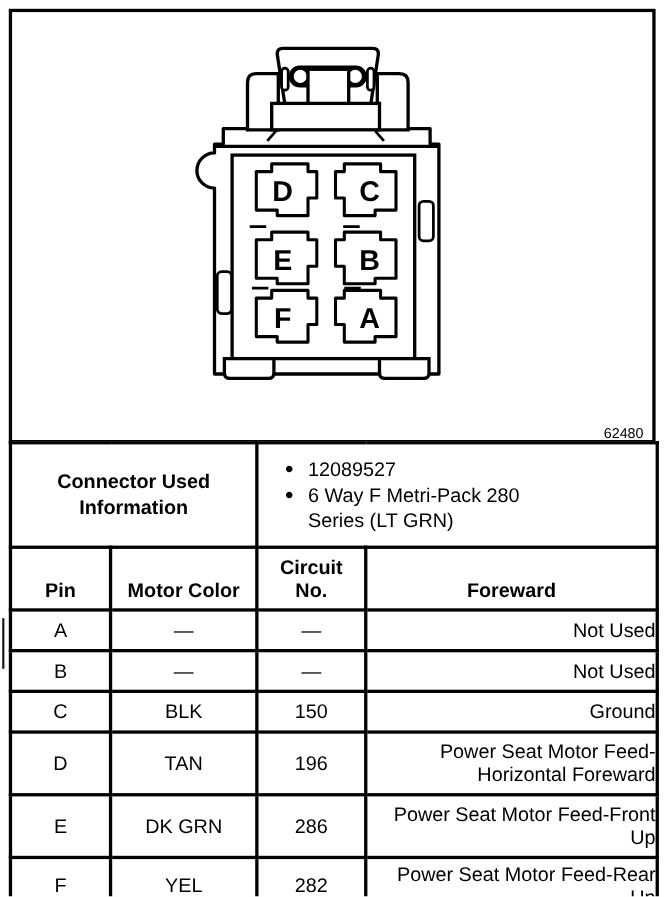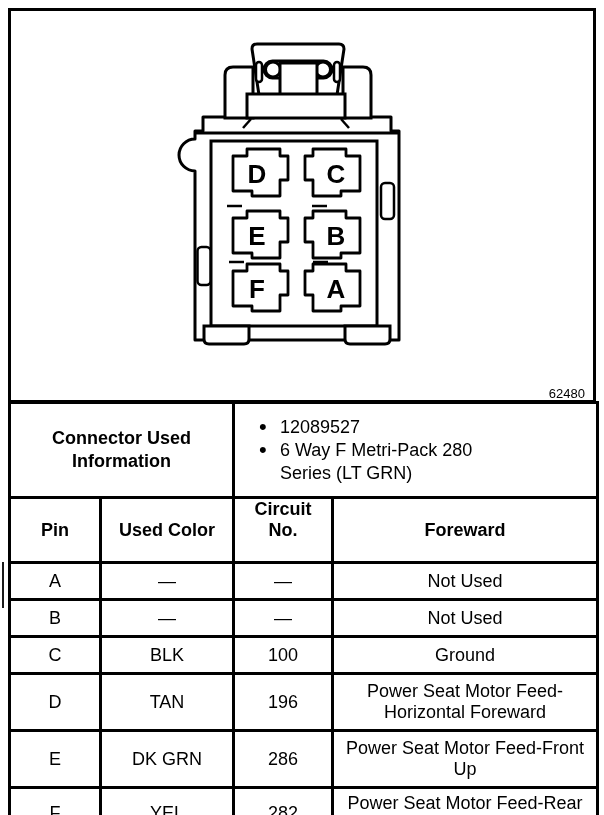--- a/index.html
+++ b/index.html
@@ -68,34 +68,34 @@
     position: absolute;
     left: 0;
     top: -1px;
     font-size: 22px;
   }
   .r-head th { height: 54px; vertical-align: bottom; text-align: center; }
   .hdr {
     font-weight: 700;
     font-size: 18px;
     line-height: 21px;
-    padding-bottom: 20px;
+    padding-bottom: 5px;
   }
   .hdr-circuit { width: 68px; margin: 0 auto; }
   tr.row-s td { height: 34px; }
   tr.row-m td { height: 54px; }
   tr.row-f td { height: 49px; }
   td.c {
     text-align: center;
     vertical-align: middle;
     font-weight: 400;
     font-size: 18px;
   }
   td.fn {
-    text-align: center;
+    text-align: right;
     vertical-align: middle;
     font-weight: 400;
     font-size: 18px;
     line-height: 21px;
     padding-left: 9px;
     padding-right: 4px;
   }
   .scan-mark {
     position: absolute;
     left: 2px;
@@ -188,21 +188,21 @@
             <li>12089527</li>
             <li>6 Way F Metri-Pack 280 Series (LT GRN)</li>
           </ul>
         </td>
       </tr>
       <tr class="r-head">
         <th>
             <div class="hdr">Pin</div>
           </th>
         <th>
-            <div class="hdr">Used Color</div>
+            <div class="hdr">Motor Color</div>
           </th>
         <th>
             <div class="hdr hdr-circuit">Circuit No.</div>
           </th>
         <th>
             <div class="hdr">Foreward</div>
           </th>
       </tr>
       <tr class="row-s">
         <td class="c">A</td>
@@ -212,21 +212,21 @@
       </tr>
       <tr class="row-s">
         <td class="c">B</td>
         <td class="c">—</td>
         <td class="c">—</td>
         <td class="fn">Not Used</td>
       </tr>
       <tr class="row-s">
         <td class="c">C</td>
         <td class="c">BLK</td>
-        <td class="c">100</td>
+        <td class="c">150</td>
         <td class="fn">Ground</td>
       </tr>
       <tr class="row-m">
         <td class="c">D</td>
         <td class="c">TAN</td>
         <td class="c">196</td>
         <td class="fn">Power Seat Motor Feed-Horizontal Foreward</td>
       </tr>
       <tr class="row-m">
         <td class="c">E</td>

